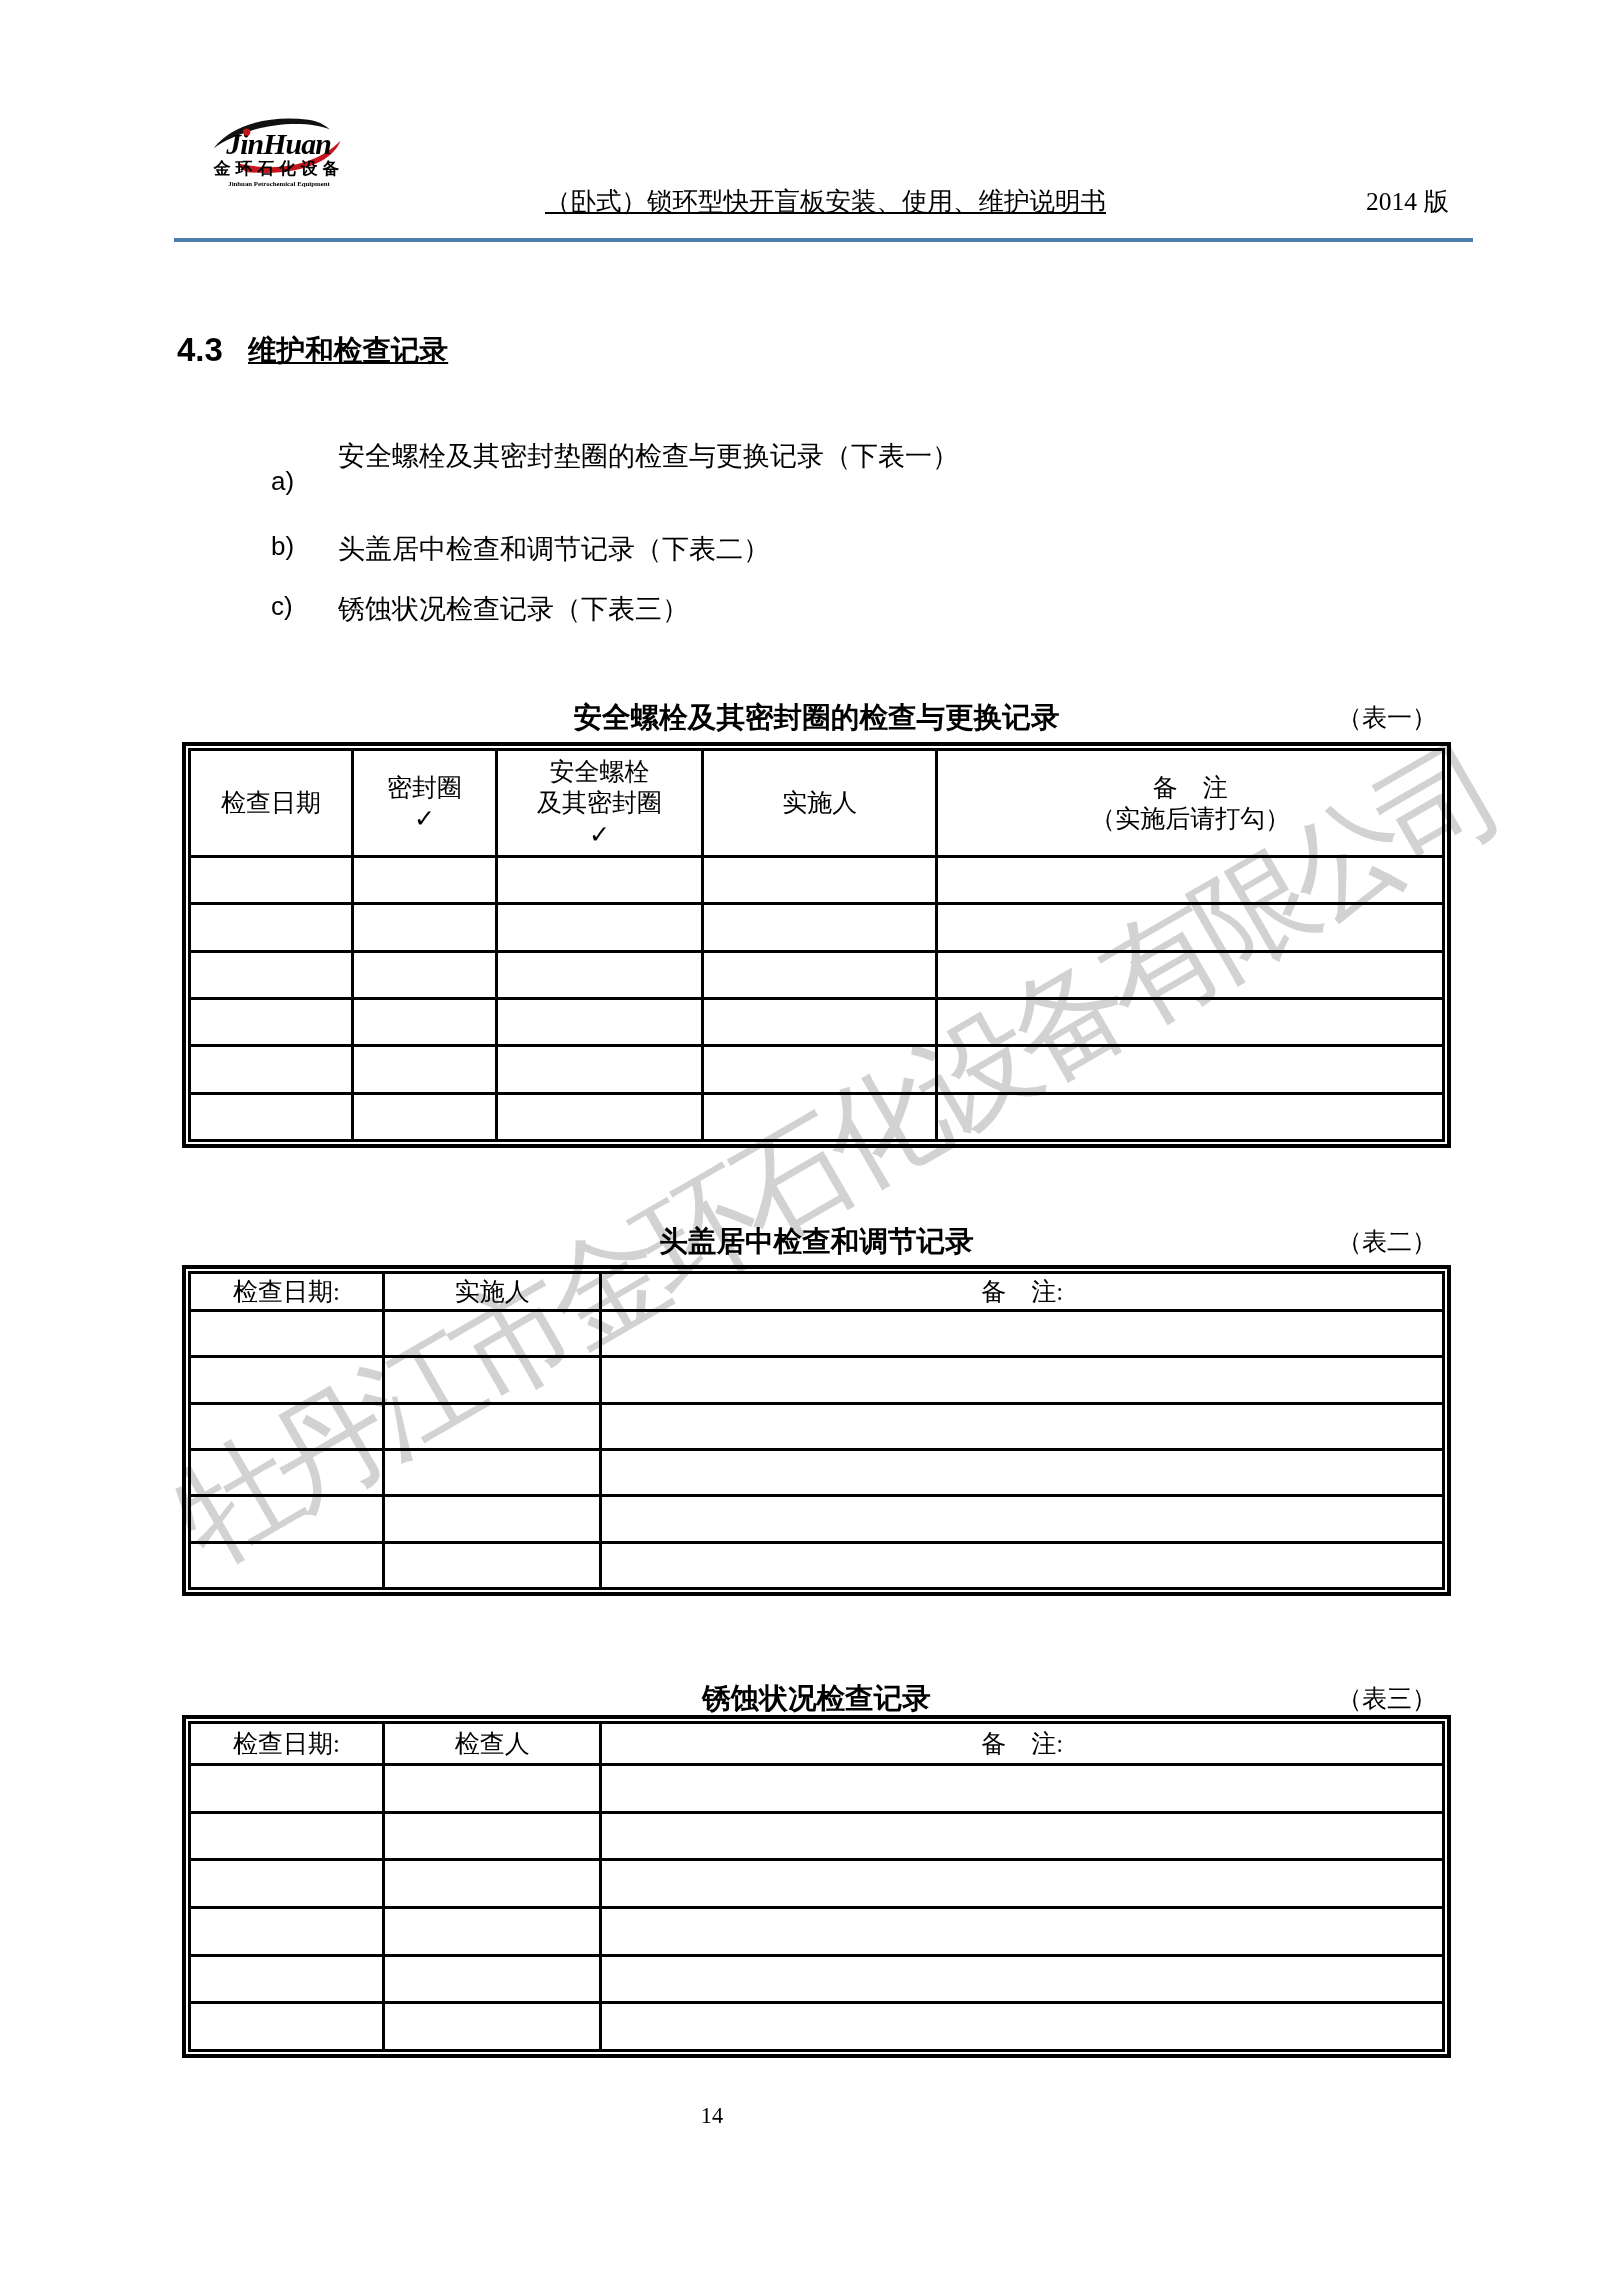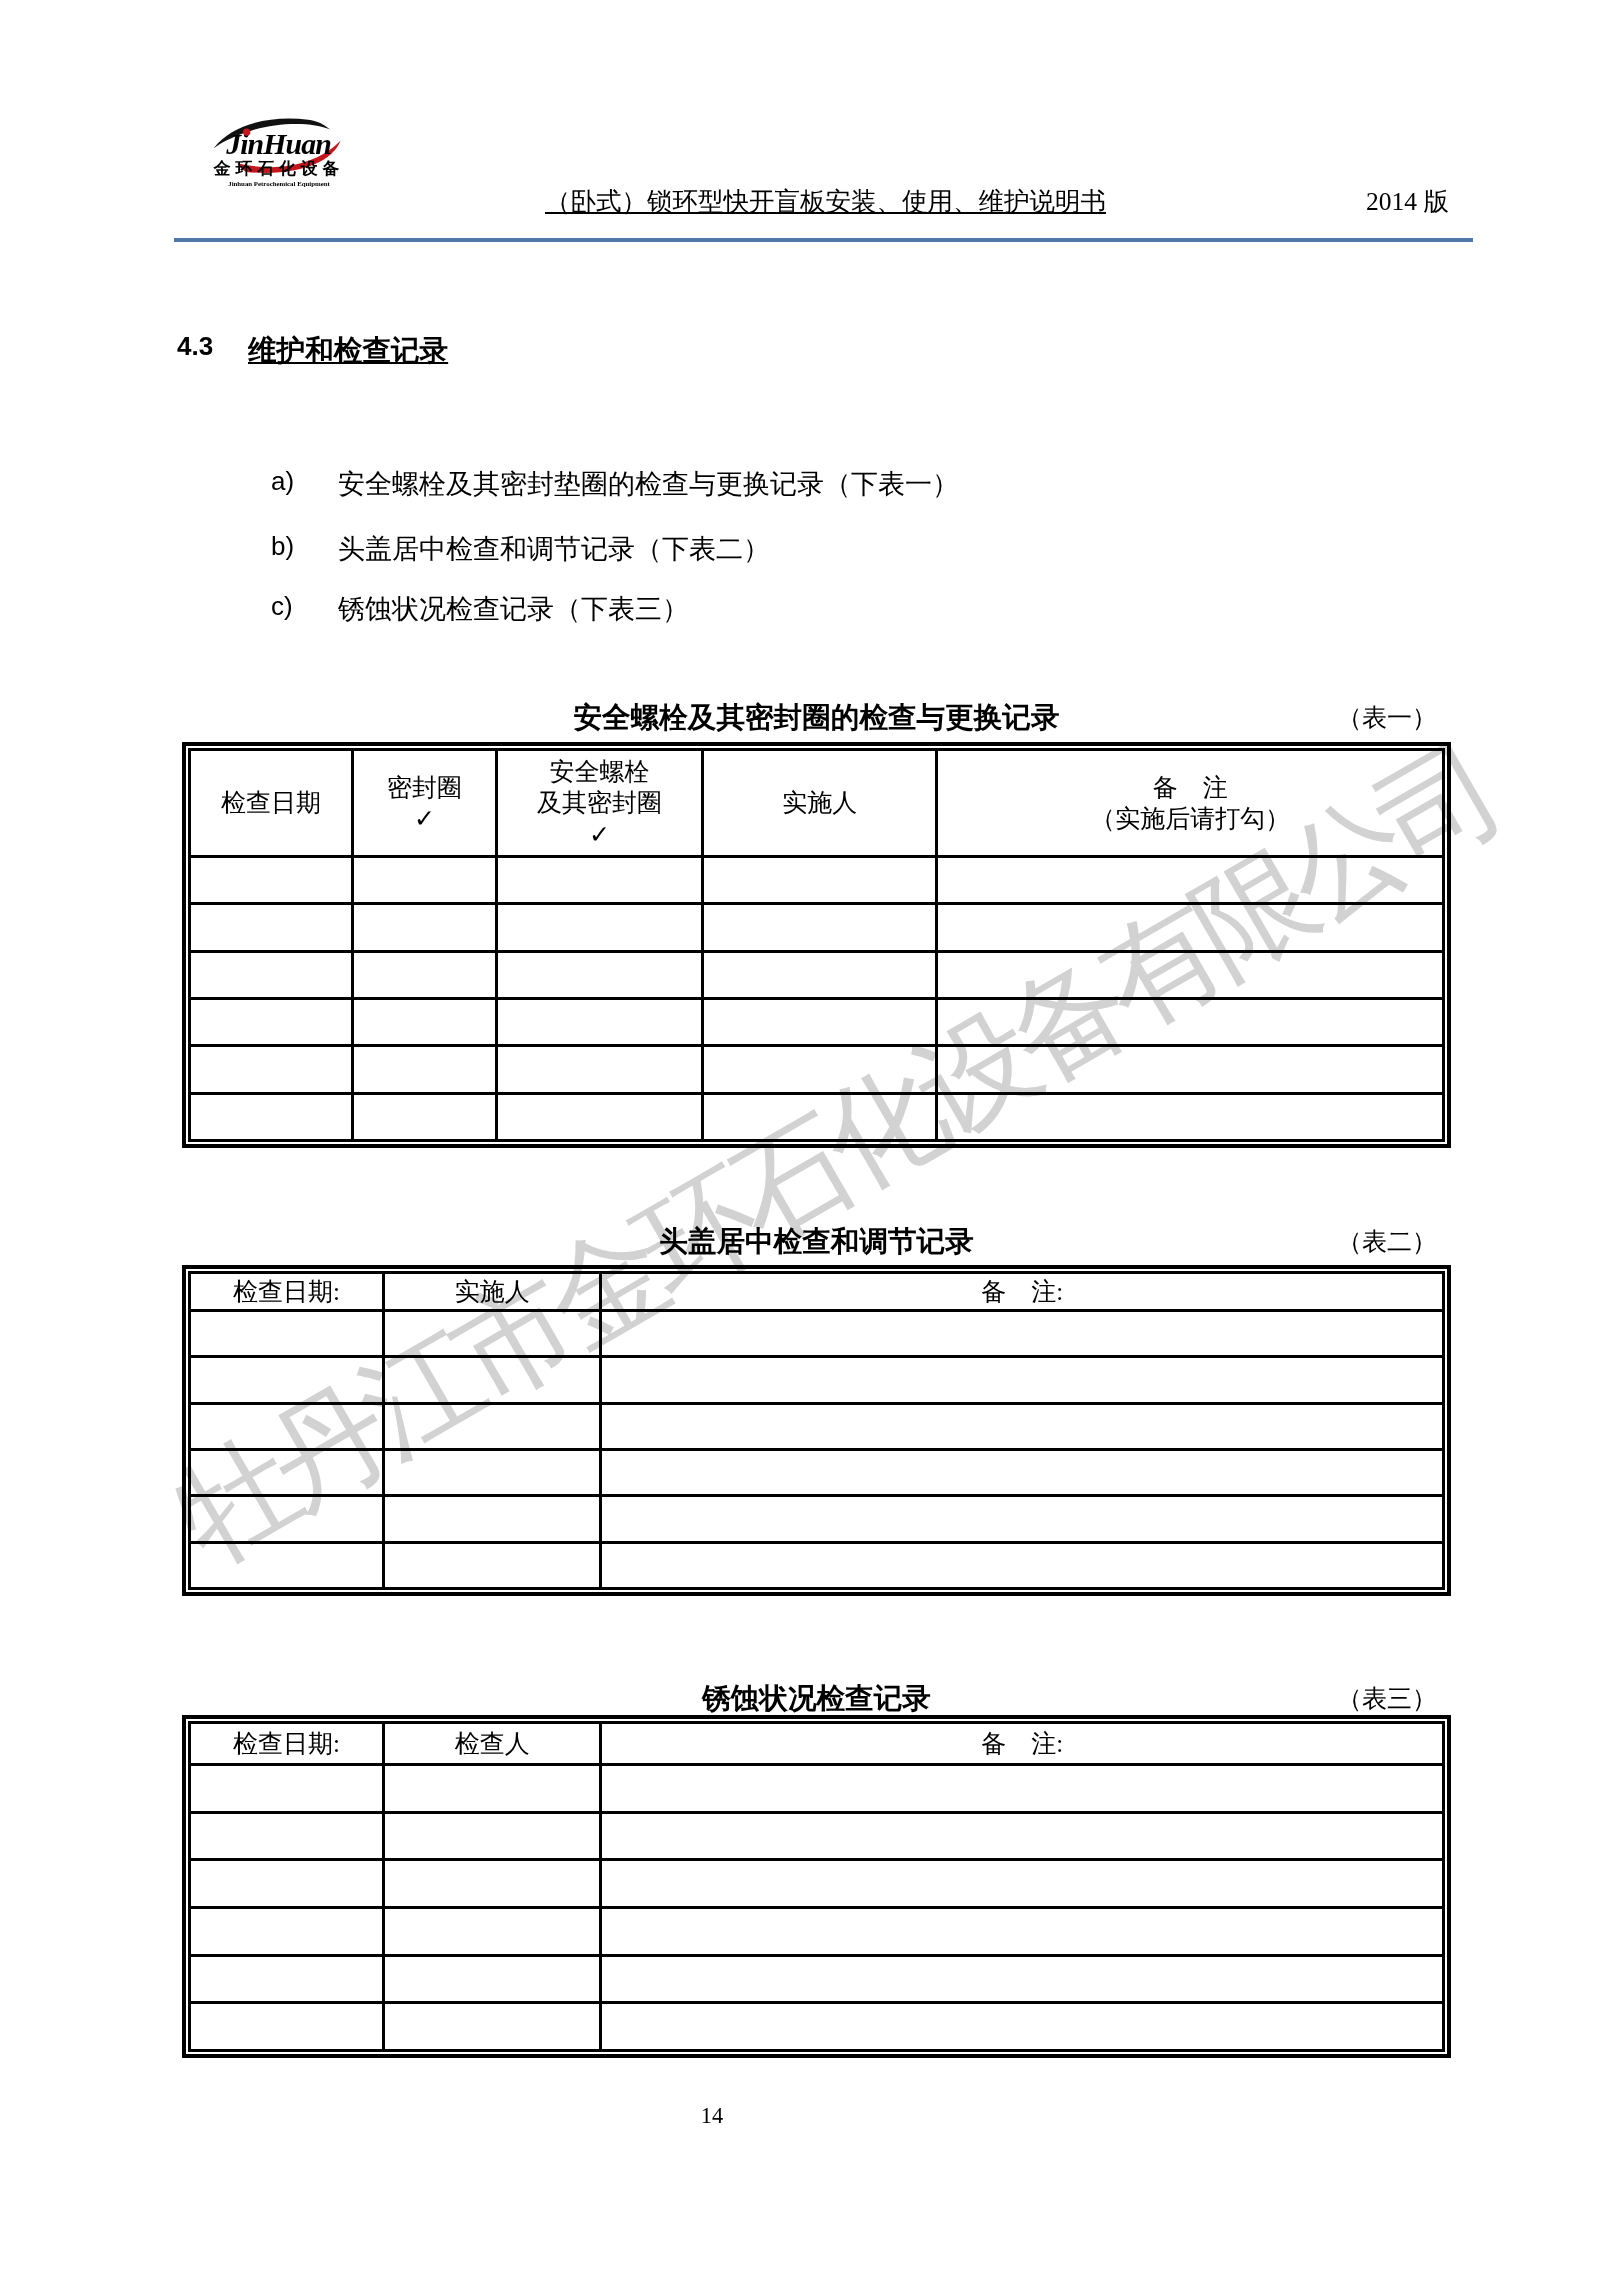--- a/index.html
+++ b/index.html
@@ -32,26 +32,26 @@
   .content{z-index:2;}
 
   
   #logo{left:210px;top:114px;width:138px;height:76px;}
   #doc-title{left:545px;top:184px;font-size:25.5px;white-space:nowrap;text-decoration:underline;}
   #doc-edition{left:1340px;top:184px;font-size:25.5px;white-space:nowrap;margin-left:26px;}
   #header-rule{left:174px;top:238px;width:1299px;height:4.3px;background:#4e7ba9;}
 
   
   .h-bold{font-family:"Liberation Sans","DejaVu Sans",sans-serif;font-weight:bold;}
-  #sec-num{left:177px;top:331px;font-size:26px;}
+  #sec-num{left:177px;top:331px;font-size:33px;}
   #sec-title{left:248px;top:331px;font-size:28.6px;text-decoration:underline;}
   #sec-intro{left:250px;top:396px;font-size:27px;white-space:nowrap;}
   .list-marker{font-size:26px;font-family:"Liberation Sans","DejaVu Sans",sans-serif;}
   .list-text{font-size:27px;white-space:nowrap;}
-  #item-a-m{left:271px;top:466px;} #item-a-t{left:338px;top:466px;}
+  #item-a-m{left:271px;top:466px;} #item-a-t{left:338px;top:438px;}
   #item-b-m{left:271px;top:531px;} #item-b-t{left:338px;top:531px;}
   #item-c-m{left:271px;top:591px;} #item-c-t{left:338px;top:591px;}
 
   
   .tbl-caption{left:182px;width:1269px;text-align:center;}
   .tbl-caption .cap-title{font-family:"Liberation Sans","DejaVu Sans",sans-serif;font-weight:bold;font-size:28.6px;}
   .tbl-caption .cap-label{position:absolute;right:14px;top:2.5px;font-size:25px;font-weight:normal;
       font-family:"Liberation Serif","DejaVu Serif",serif;}
   #cap1{top:698px;} #cap2{top:1222px;} #cap3{top:1679px;}
 

